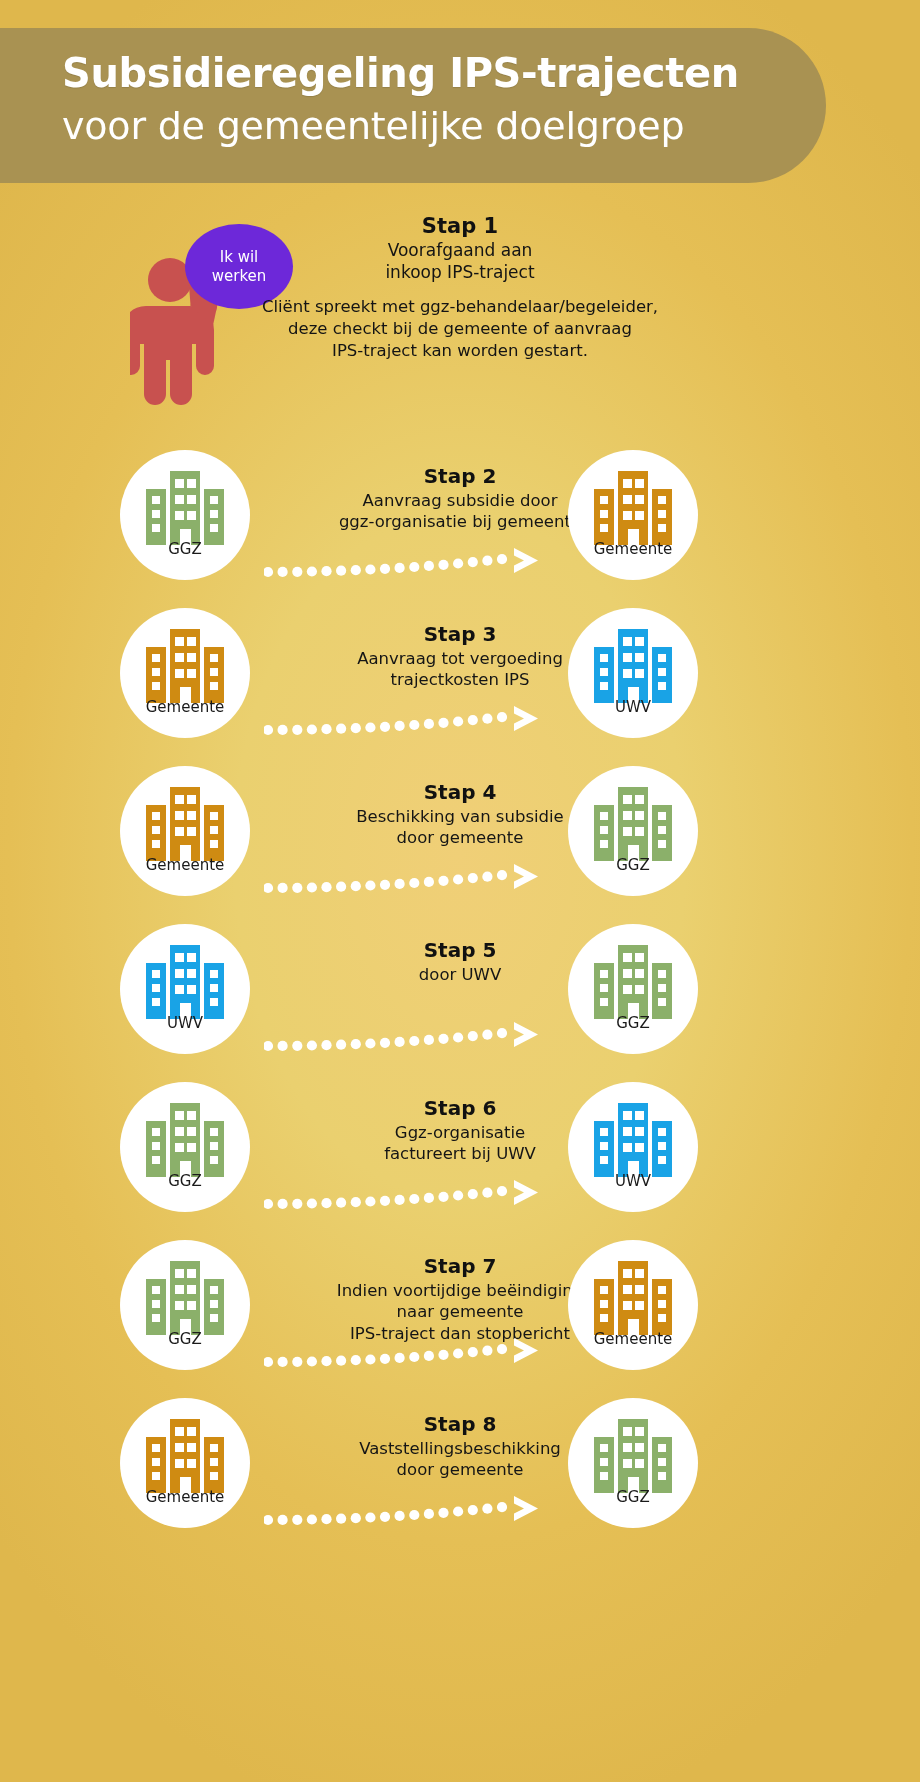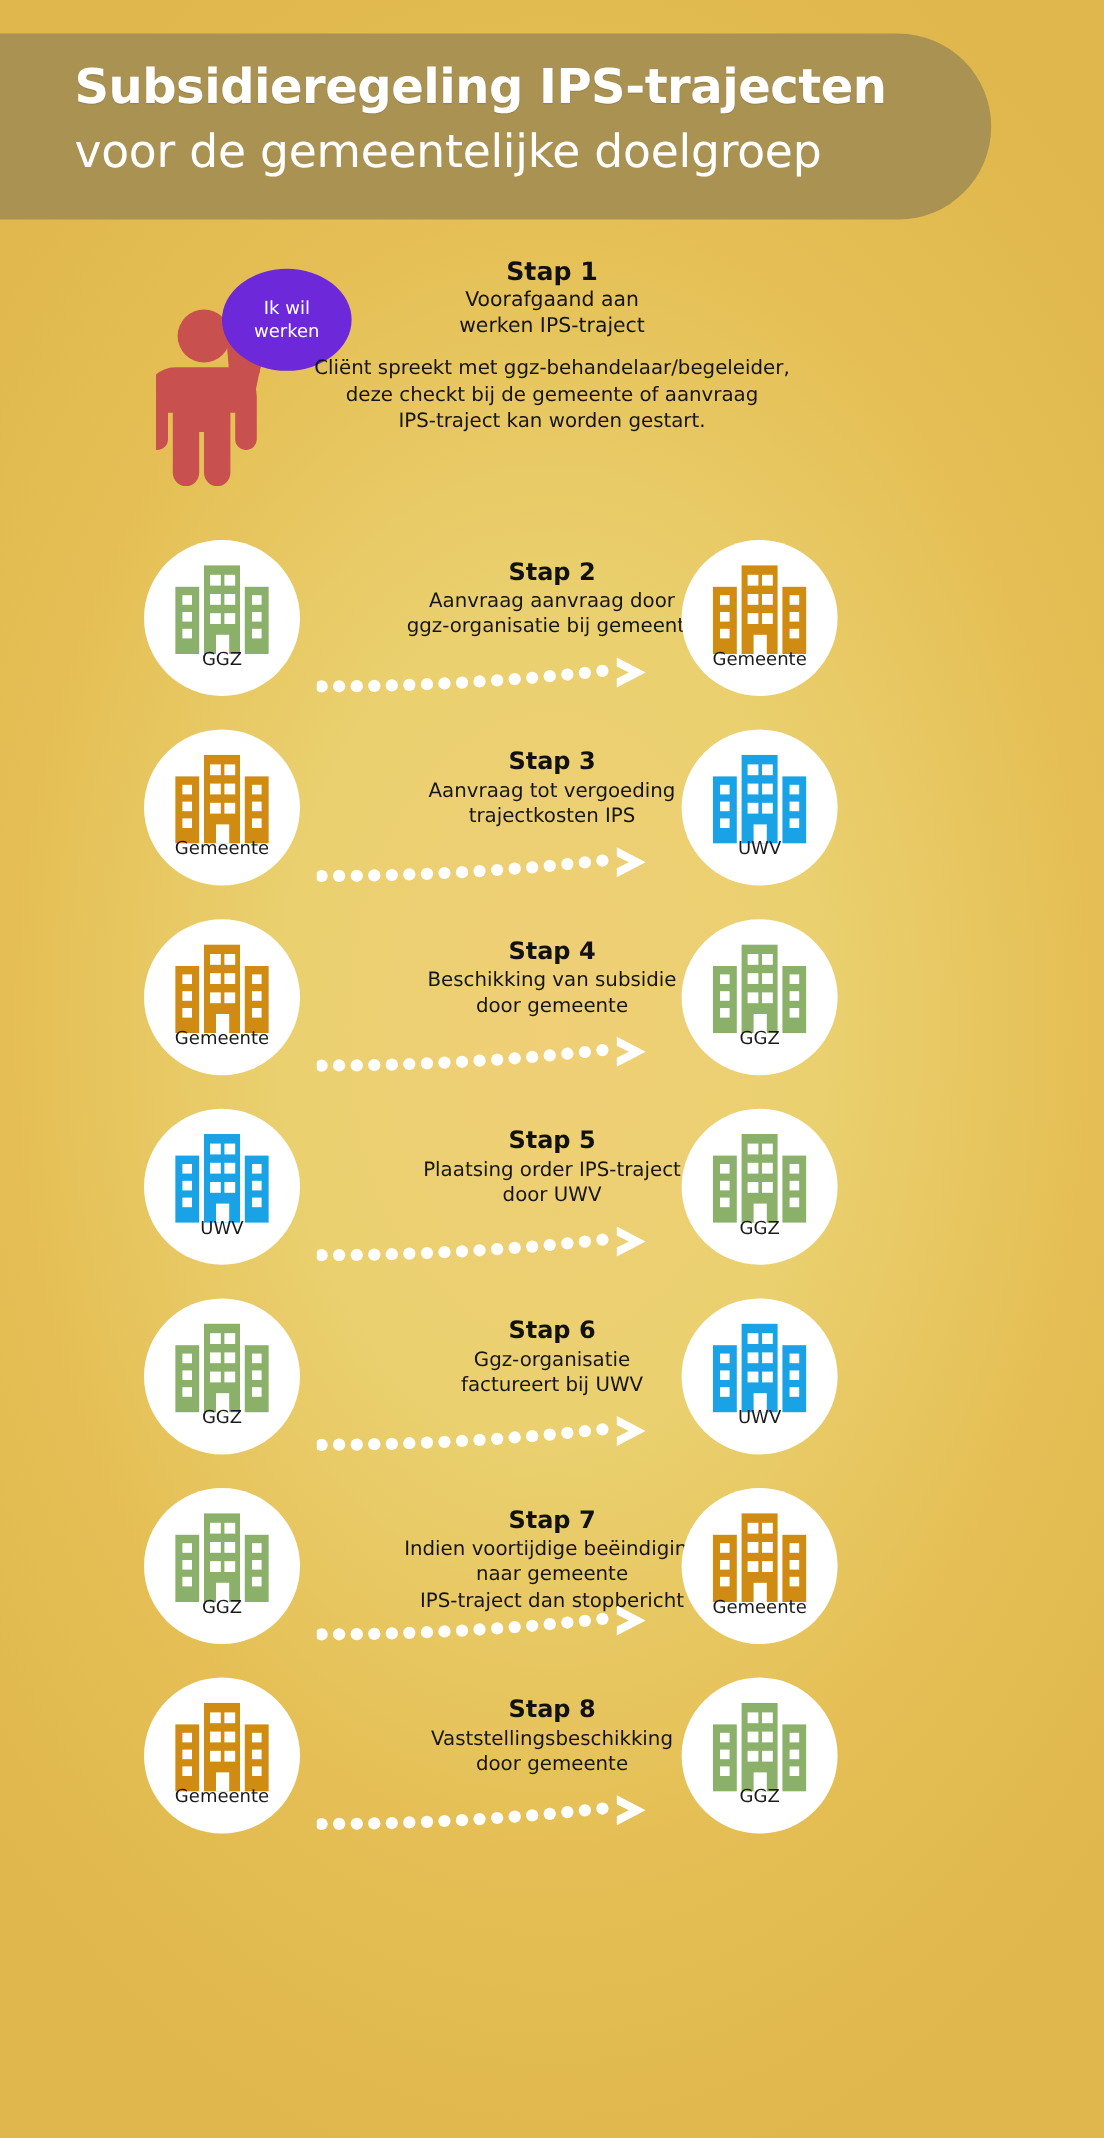--- a/index.html
+++ b/index.html
@@ -142,21 +142,21 @@
       <span>
         <span>Ik wil</span><br>
         <span>werken</span>
       </span>
     </div>
   </div>
 
   <div id="step1-title">Stap 1</div>
   <div id="step1-sub">
     <div>Voorafgaand aan</div>
-    <div>werken IPS-traject</div>
+    <div>inkoop IPS-traject</div>
   </div>
   <div id="step1-body">
     <div>Cliënt spreekt met ggz-behandelaar/begeleider,</div>
     <div>deze checkt bij de gemeente of aanvraag</div>
     <div>IPS-traject kan worden gestart.</div>
   </div>
 </div>
 
 <div id="rows-host">
   <div class="step-row" style="top:450px">
@@ -185,21 +185,21 @@
       <rect x="41" y="40" width="9" height="9"></rect>
       <rect x="34" y="58" width="11" height="16"></rect>
     </g>
   </svg>
     </div>
     <div class="node-label">GGZ</div>
   </div>
     <div class="step-center">
       <div class="step-title">Stap 2</div>
       <div class="step-desc">
-        <div>Aanvraag aanvraag door</div>
+        <div>Aanvraag subsidie door</div>
         <div>ggz-organisatie bij gemeente</div>
 
       </div>
     </div>
     <div class="arrow"><svg width="296" height="34" viewBox="0 0 296 34">
             <circle cx="4.0" cy="26.0" r="5.1" fill="#ffffff"></circle>
           <circle cx="18.6" cy="25.9" r="5.1" fill="#ffffff"></circle>
           <circle cx="33.3" cy="25.8" r="5.1" fill="#ffffff"></circle>
           <circle cx="47.9" cy="25.5" r="5.1" fill="#ffffff"></circle>
           <circle cx="62.5" cy="25.2" r="5.1" fill="#ffffff"></circle>
@@ -449,21 +449,20 @@
       <rect x="41" y="40" width="9" height="9"></rect>
       <rect x="34" y="58" width="11" height="16"></rect>
     </g>
   </svg>
     </div>
     <div class="node-label">UWV</div>
   </div>
     <div class="step-center">
       <div class="step-title">Stap 5</div>
       <div class="step-desc">
-        <div>Plaatsing order IPS-traject</div>
         <div>door UWV</div>
 
       </div>
     </div>
     <div class="arrow"><svg width="296" height="34" viewBox="0 0 296 34">
             <circle cx="4.0" cy="26.0" r="5.1" fill="#ffffff"></circle>
           <circle cx="18.6" cy="25.9" r="5.1" fill="#ffffff"></circle>
           <circle cx="33.3" cy="25.8" r="5.1" fill="#ffffff"></circle>
           <circle cx="47.9" cy="25.5" r="5.1" fill="#ffffff"></circle>
           <circle cx="62.5" cy="25.2" r="5.1" fill="#ffffff"></circle>

